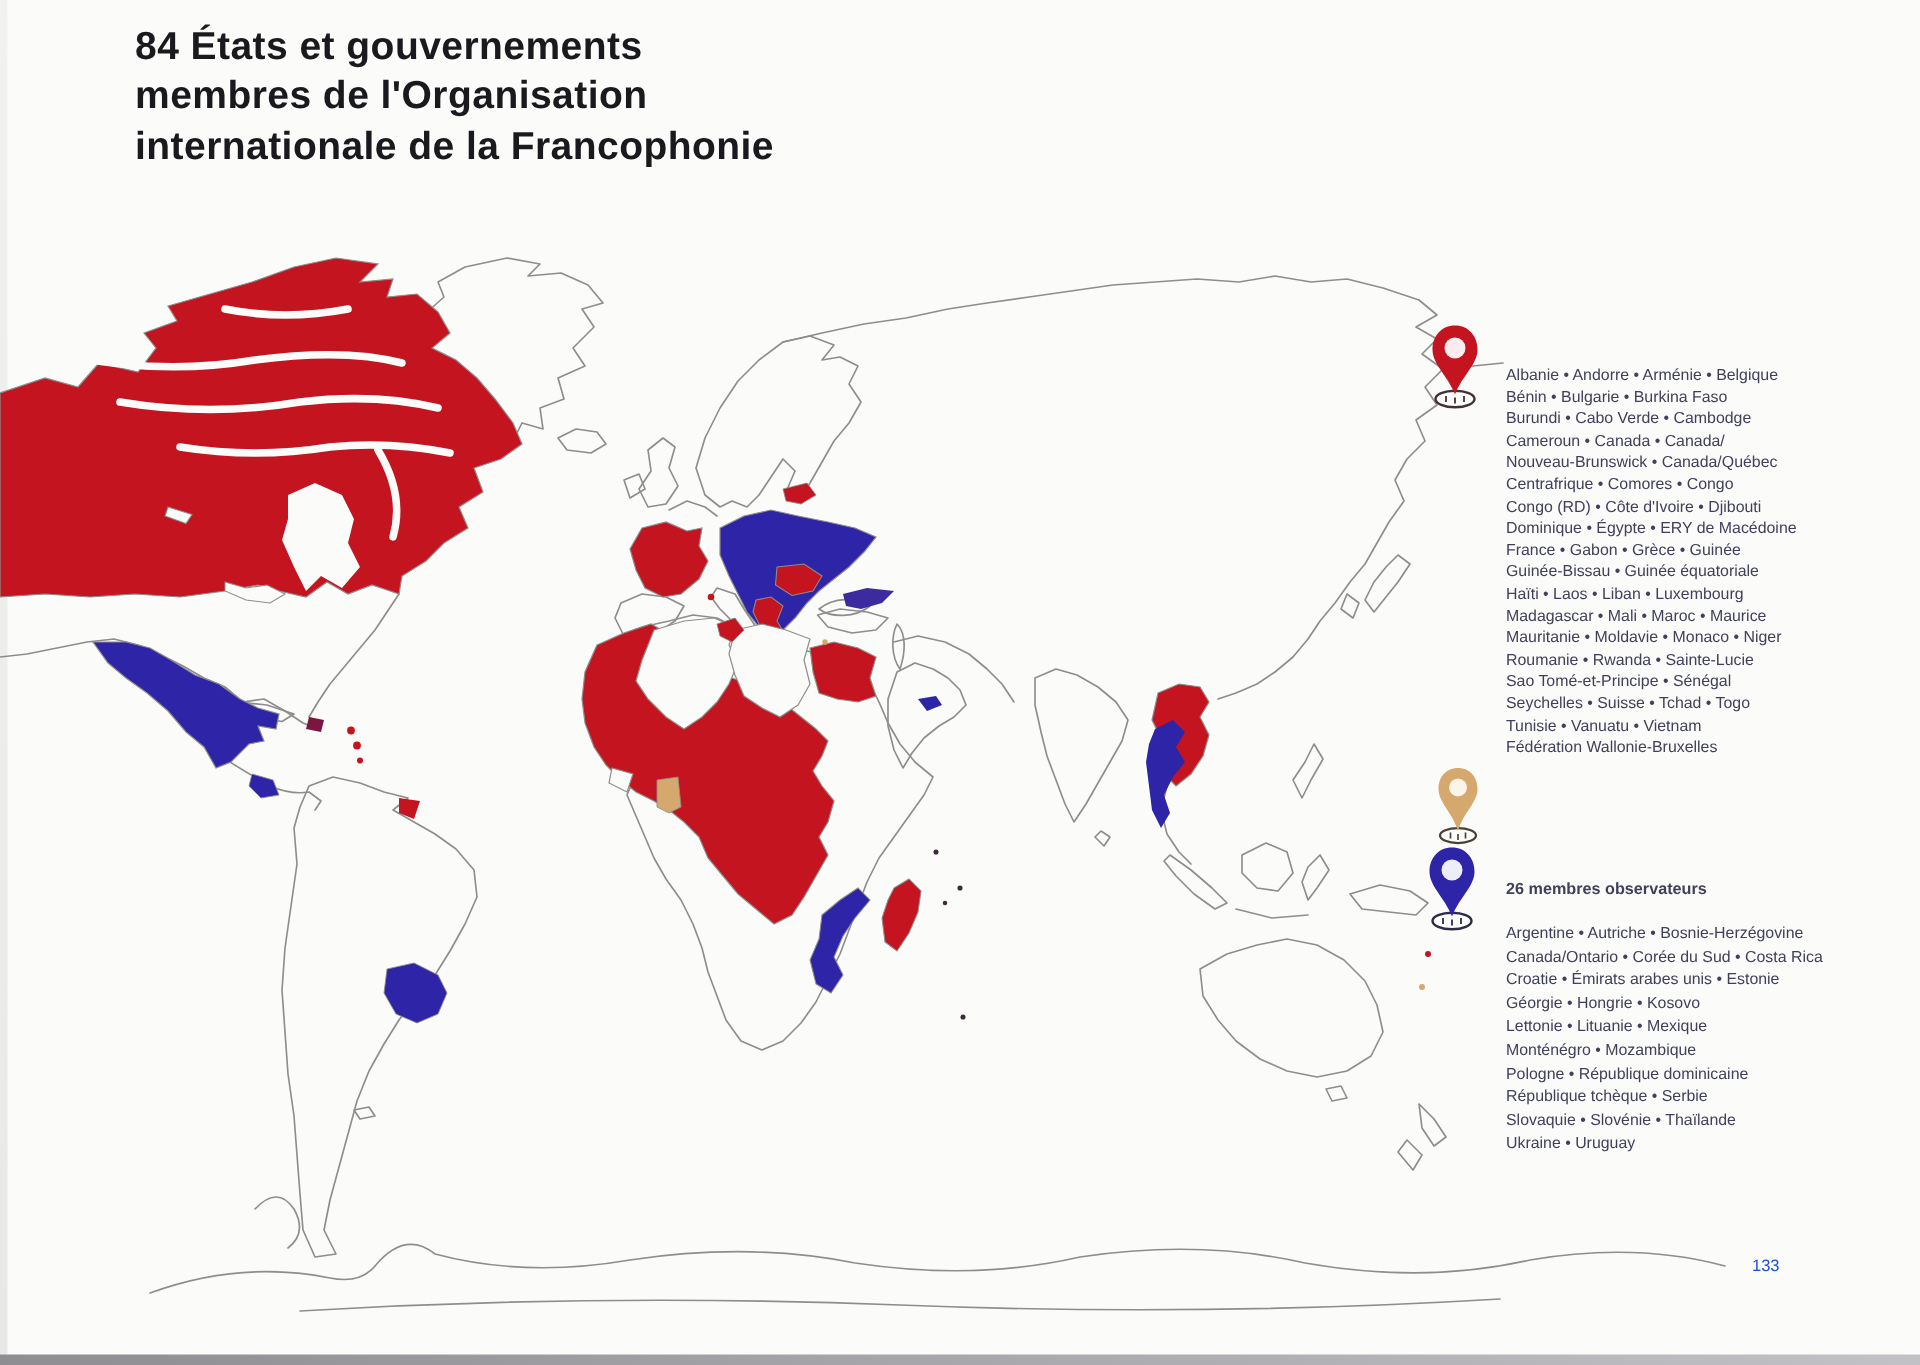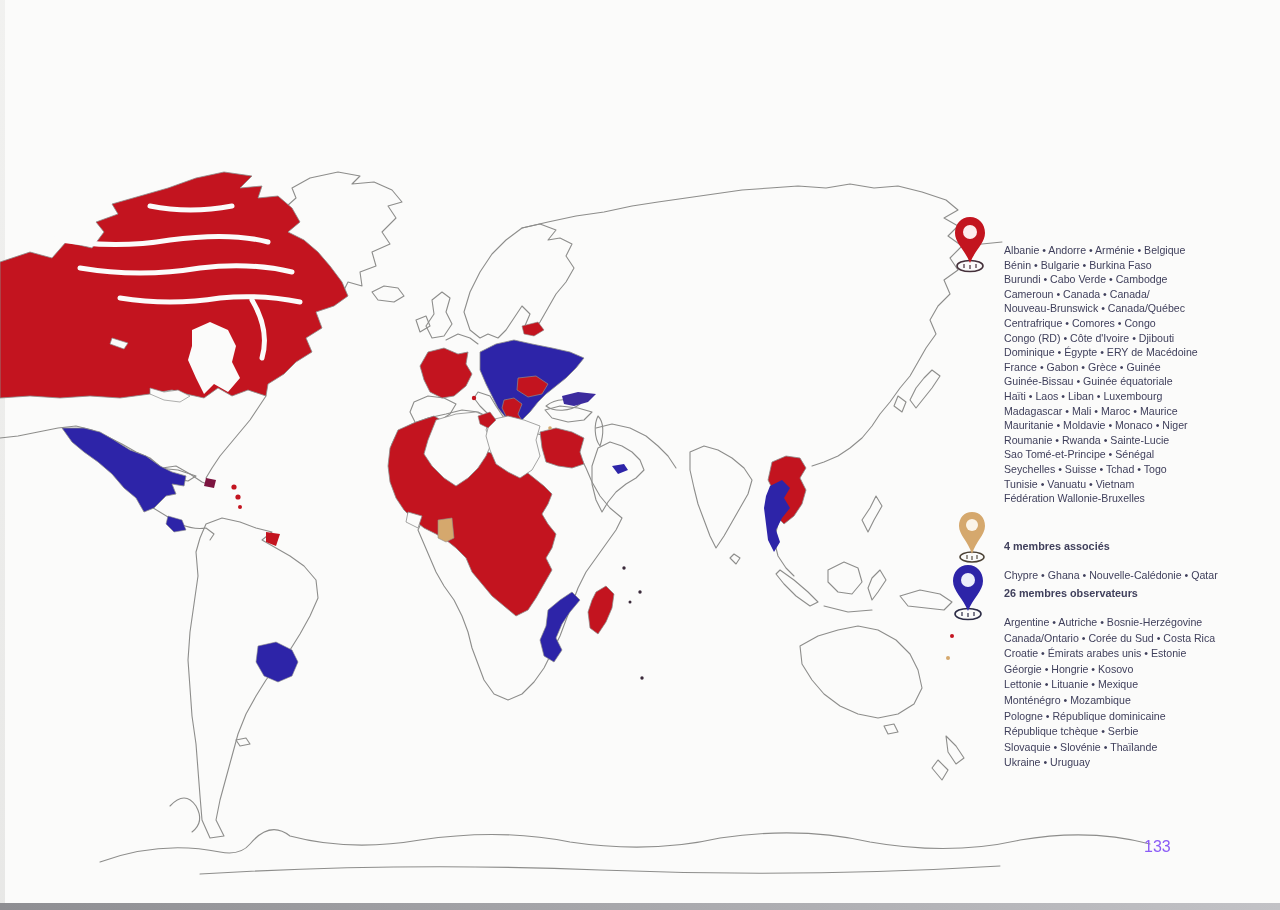--- a/index.html
+++ b/index.html
@@ -6,32 +6,35 @@
   .page{position:relative;width:1280px;height:910px;background:#fbfbfa;overflow:hidden;
         font-family:"Liberation Sans",sans-serif;}
   .title{position:absolute;left:90px;top:14px;font-size:26px;font-weight:700;
          color:var(--title-text);line-height:1.28;white-space:pre-line;letter-spacing:.3px;}
   svg.map{position:absolute;left:0;top:0;}
   .legend-section{position:absolute;left:1004px;width:240px;color:var(--legend-text);}
   .legend-header{font-weight:700;font-size:10.8px;line-height:15px;white-space:pre-line;}
   .legend-list{font-size:10.6px;line-height:14.6px;white-space:pre-line;margin-top:14px;}
   .legend-list.obs{line-height:15.6px;}
   .pin{position:absolute;}
-  .page-number{position:absolute;left:1144px;top:838px;font-size:16px;color:#8b5cf6;}
+  .page-number{position:absolute;left:1168px;top:838px;font-size:11px;color:#1d4ed8;}
   .bottom-strip{position:absolute;left:0;bottom:0;width:100%;height:7px;
                 background:linear-gradient(to right,#8e8e92,#c2c2c6);}
   .left-strip{position:absolute;left:0;top:0;width:5px;height:100%;
               background:linear-gradient(to bottom,#e9e9e7,#d8d8d6);opacity:.55;}
 </style>
 </head>
 <body>
 
 <div class="page">
   <div class="left-strip"></div>
 
+  <div class="title">84 États et gouvernements
+membres de l'Organisation
+internationale de la Francophonie</div>
 
   <svg class="map" width="1280" height="910" viewBox="0 0 1280 910">
 
     <g fill="none" stroke="var(--outline)" stroke-width="1.1" stroke-linejoin="round" stroke-linecap="round">
 
       <path d="M262,232 L278,214 L296,198 L292,188 L310,178 L338,172 L360,176 L352,184 L374,182 L392,190 L402,202 L388,206 L396,218 L382,232 L390,244 L372,252 L376,266 L360,272 L362,286 L348,282 L340,298 L326,308 L312,300 L318,288 L304,284 L296,268 L284,258 L286,244 L272,242 Z"></path>
 
       <path d="M372,292 L384,286 L398,288 L404,296 L394,302 L378,300 Z"></path>
 
       <path d="M266,396 L258,408 L250,420 L240,432 L230,444 L220,456 L212,468 L206,478 L212,486 L202,482 L190,474 L176,466 L162,468 L150,458 L136,452 L122,444 L106,436 L92,430 L76,426 L58,428 L38,432 L18,436 L0,438"></path>
@@ -209,24 +212,20 @@
 Guinée-Bissau • Guinée équatoriale
 Haïti • Laos • Liban • Luxembourg
 Madagascar • Mali • Maroc • Maurice
 Mauritanie • Moldavie • Monaco • Niger
 Roumanie • Rwanda • Sainte-Lucie
 Sao Tomé-et-Principe • Sénégal
 Seychelles • Suisse • Tchad • Togo
 Tunisie • Vanuatu • Vietnam
 Fédération Wallonie-Bruxelles</div>
   </div>
-  <div class="legend-section" style="top:539px">
-    <div class="legend-header">4 membres associés</div>
-    <div class="legend-list">Chypre • Ghana • Nouvelle-Calédonie • Qatar</div>
-  </div>
   <div class="legend-section" style="top:586px">
     <div class="legend-header">26 membres observateurs</div>
     <div class="legend-list obs">Argentine • Autriche • Bosnie-Herzégovine
 Canada/Ontario • Corée du Sud • Costa Rica
 Croatie • Émirats arabes unis • Estonie
 Géorgie • Hongrie • Kosovo
 Lettonie • Lituanie • Mexique
 Monténégro • Mozambique
 Pologne • République dominicaine
 République tchèque • Serbie

